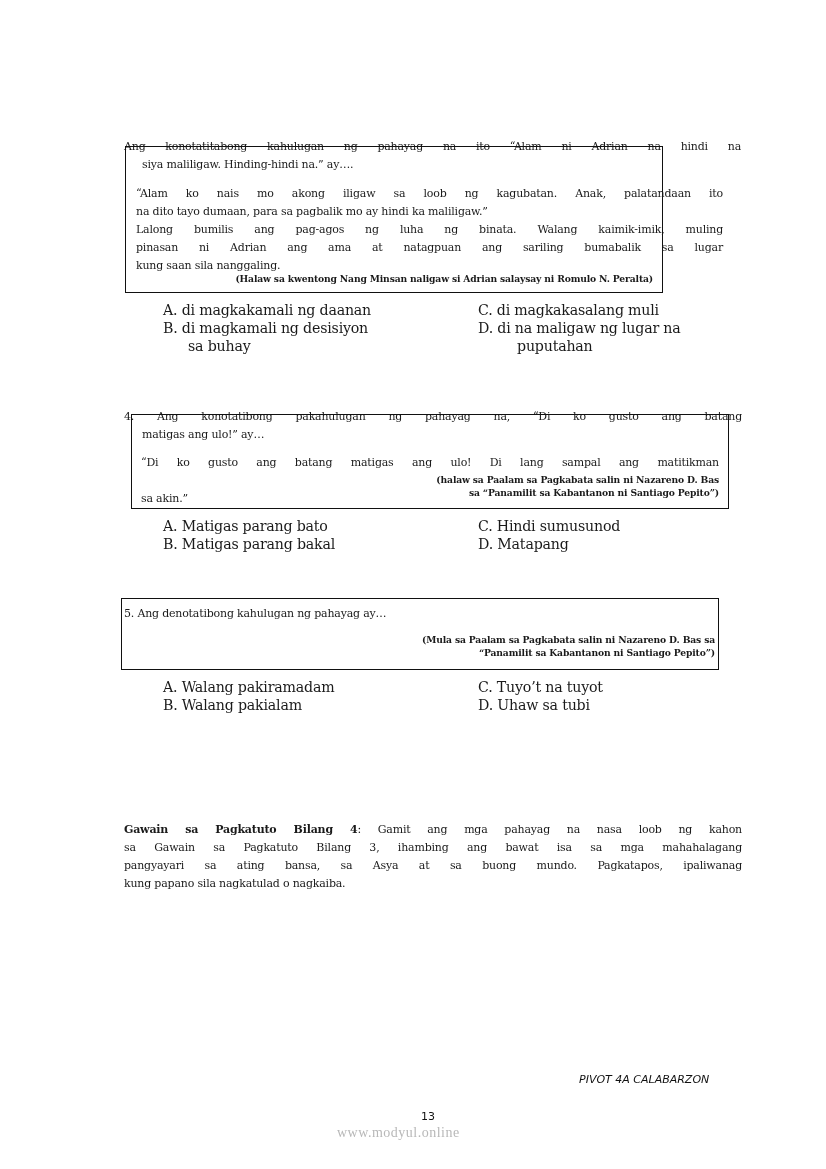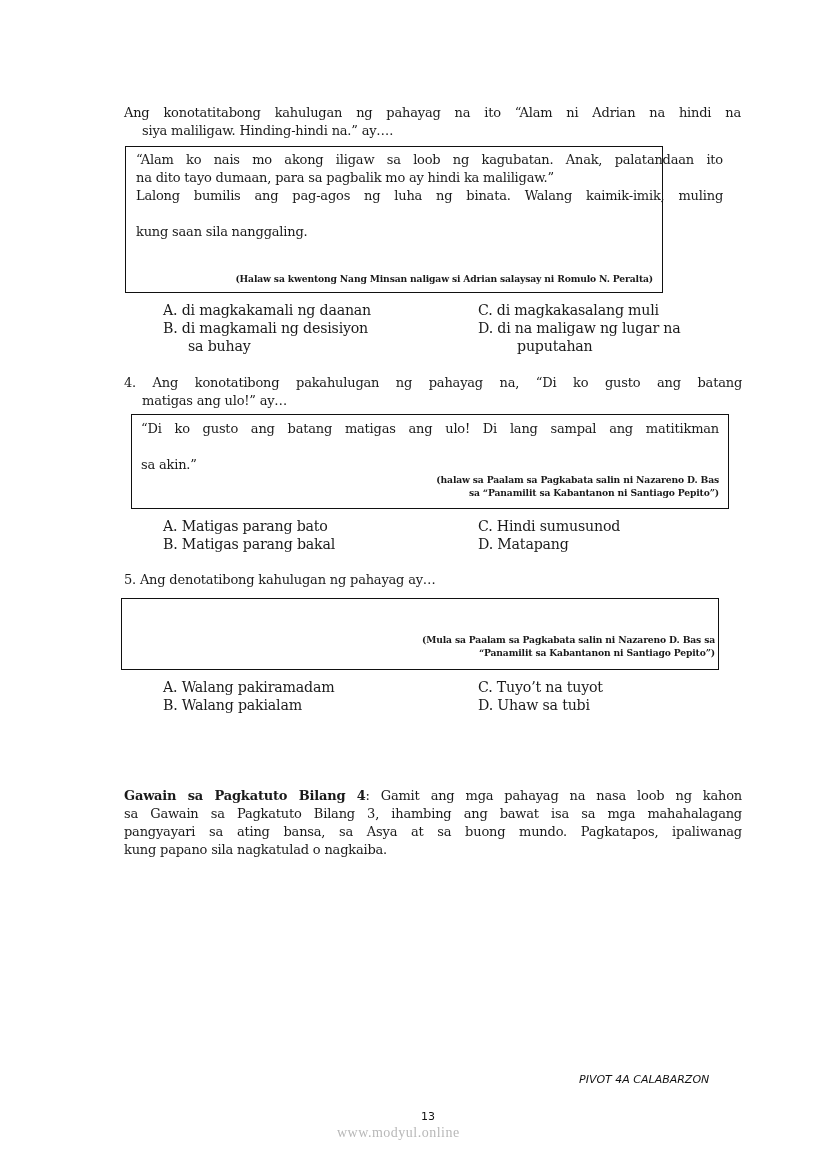--- a/index.html
+++ b/index.html
@@ -1,19 +1,19 @@
 <!DOCTYPE html>
 <html><head>
 <meta charset="utf-8">
 <style>
   html, body { margin: 0; padding: 0; background: #ffffff; }
   body { width: 826px; height: 1169px; position: relative; overflow: hidden; color: #1a1a1a;
          font-family: "DejaVu Serif", "Liberation Serif", serif; }
   .abs { position: absolute; }
-  .txt { font-size: 13px; line-height: 18px; letter-spacing: -0.2px; white-space: nowrap; }
+  .txt { font-size: 11px; line-height: 18px; letter-spacing: -0.2px; white-space: nowrap; margin-top: 34px; }
   .just { white-space: normal; text-align: justify; text-align-last: justify; }
   .box { position: absolute; border: 1.3px solid #111; box-sizing: border-box; }
   .src { font-family: "DejaVu Serif", "Liberation Serif", serif; font-weight: bold; font-size: 9.2px;
          line-height: 13px; text-align: right; white-space: nowrap; letter-spacing: -0.15px; }
   .opt { font-size: 14.2px; line-height: 18px; letter-spacing: -0.2px; white-space: nowrap; }
   .footer-org { font-family: "DejaVu Sans", "Liberation Sans", sans-serif; font-style: italic; font-size: 11px; color: #111; }
   .footer-page { font-family: "DejaVu Sans", "Liberation Sans", sans-serif; font-size: 11px; color: #111; }
   .watermark { font-family: Liberation Serif, serif; font-size: 14px; color: #b8b8b8; letter-spacing: 0.5px; }
   b { font-weight: bold; }
 </style>
@@ -21,20 +21,21 @@
 <body>
 
 <div>
   <div class="abs txt just" style="left:124px; top:104px; width:617px;">Ang konotatitabong kahulugan ng pahayag na ito “Alam ni Adrian na hindi na</div>
   <div class="abs txt" style="left:142px; top:122px;">siya maliligaw. Hinding-hindi na.” ay….</div>
 
   <div class="box" style="left:125px; top:146px; width:538px; height:147px;">
     <div class="abs txt just" style="left:10px; top:4px; width:587px;">“Alam ko nais mo akong iligaw sa loob ng kagubatan. Anak, palatandaan ito</div>
     <div class="abs txt" style="left:10px; top:22px;">na dito tayo dumaan, para sa pagbalik mo ay hindi ka maliligaw.”</div>
     <div class="abs txt just" style="left:10px; top:40px; width:587px;">Lalong bumilis ang pag-agos ng luha ng binata. Walang kaimik-imik, muling</div>
+    <div class="abs txt just" style="left:10px; top:58px; width:587px;">pinasan ni Adrian ang ama at natagpuan ang sariling bumabalik sa lugar</div>
     <div class="abs txt" style="left:10px; top:76px;">kung saan sila nanggaling.</div>
     <div class="abs src" style="right:9px; top:125px;">(Halaw sa kwentong Nang Minsan naligaw si Adrian salaysay ni Romulo N. Peralta)</div>
   </div>
 
   <div class="abs opt" style="left:163px; top:301px;">A. di magkakamali ng daanan</div>
   <div class="abs opt" style="left:163px; top:319px;">B. di magkamali ng desisiyon</div>
   <div class="abs opt" style="left:188px; top:337px;">sa buhay</div>
   <div class="abs opt" style="left:478px; top:301px;">C. di magkakasalang muli</div>
   <div class="abs opt" style="left:478px; top:319px;">D. di na maligaw ng lugar na</div>
   <div class="abs opt" style="left:517px; top:337px;">puputahan</div>

